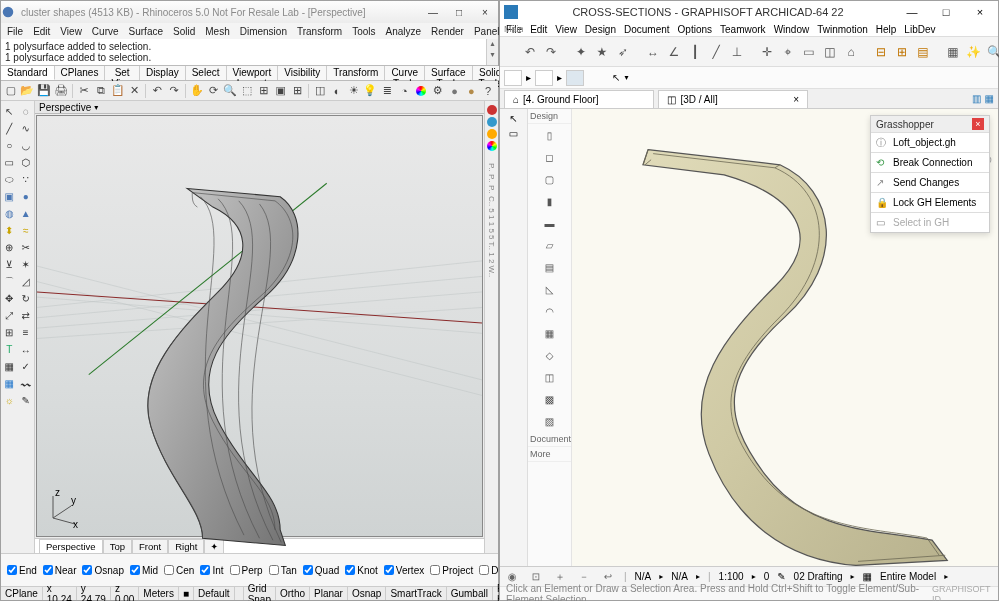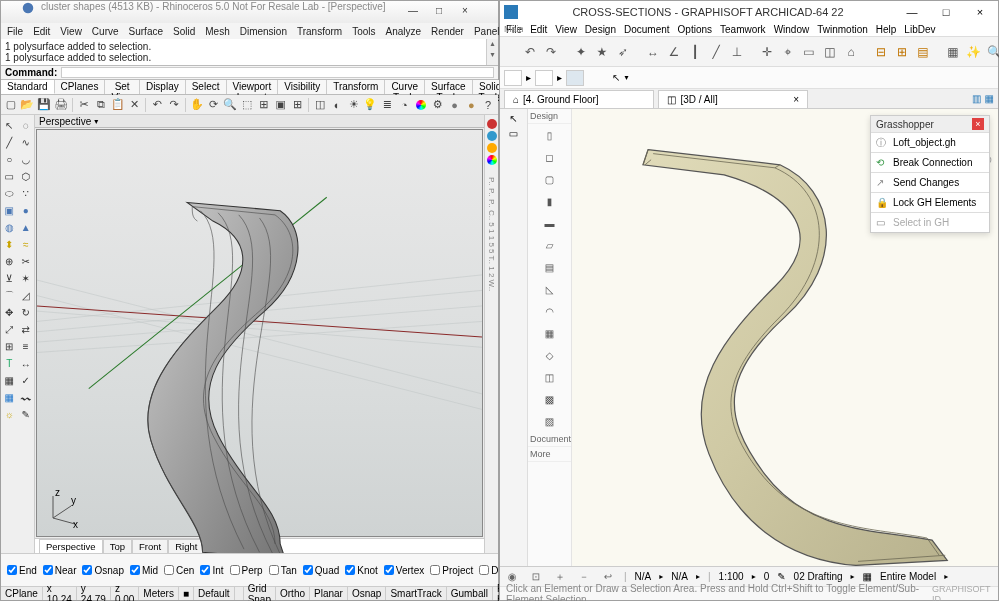--- a/index.html
+++ b/index.html
@@ -1,21 +1,21 @@
 <!DOCTYPE html>
 <html><head>
 <meta charset="utf-8">
 <style>
   * { box-sizing: border-box; margin: 0; padding: 0; font-family: "Segoe UI", Tahoma, sans-serif; font-size: 10px; user-select: none; }
   html, body { width: 999px; height: 601px; overflow: hidden; background: #fff; }
   .desk { display: flex; width: 999px; height: 601px; }
 
   
   .rhino { width: 499px; height: 601px; border: 1px solid #a0a0a0; display: flex; flex-direction: column; background: #ececec; }
-  .titlebar { height: 22px; display: flex; background: linear-gradient(#fdfdfd,#ececec); padding: 0 20px; }
+  .titlebar { height: 22px; display: flex; align-items: center; background: linear-gradient(#fdfdfd,#ececec); padding: 0 0; }
   .titlebar .icon { width: 14px; height: 14px; margin-right: 6px; }
   .title-text { color: #8a8a8a; flex: 1; }
   .win-btn { width: 26px; height: 18px; display: flex; align-items: center; justify-content: center; color: #333; }
   .menubar { height: 16px; display: flex; gap: 10px; padding: 0 6px; align-items: center; background: #f4f4f4; color: #222; }
   .menubar span { cursor: default; }
   .cmd-log { background: #fff; border-bottom: 1px solid #bbb; padding: 2px 4px; position: relative; }
   .cmd-log .line { color: #222; font-size: 10px; line-height: 11px; }
   .cmd-log .scroll { position: absolute; right: 0; top: 0; bottom: 0; width: 12px; background: #efefef; border-left: 1px solid #ccc; }
   .cmd-log .scroll .up, .cmd-log .scroll .dn { height: 11px; text-align: center; font-size: 8px; color: #666; }
   .cmd-row { display:flex; background:#f4f4f4; border-bottom:1px solid #bbb; padding:1px 4px; align-items:center; height:14px;}
@@ -120,24 +120,20 @@
       <span>Help</span>
     </div>
     <div class="cmd-log">
       <div class="line">1 polysurface added to selection.</div>
       <div class="line">1 polysurface added to selection.</div>
       <div class="scroll">
         <div class="up">▴</div>
         <div class="dn">▾</div>
       </div>
     </div>
-    <div class="cmd-row">
-      <b>Command:</b>
-      <div class="field"></div>
-    </div>
     <div class="tab-row">
       <div class="tab active">Standard</div>
       <div class="tab">CPlanes</div>
       <div class="tab">Set View</div>
       <div class="tab">Display</div>
       <div class="tab">Select</div>
       <div class="tab">Viewport Layout</div>
       <div class="tab">Visibility</div>
       <div class="tab">Transform</div>
       <div class="tab">Curve Tools</div>

